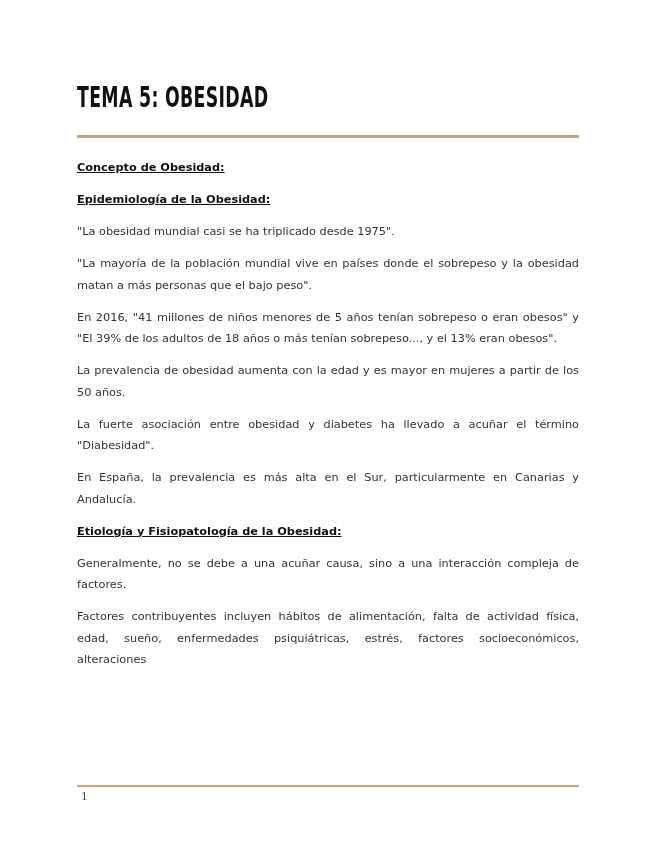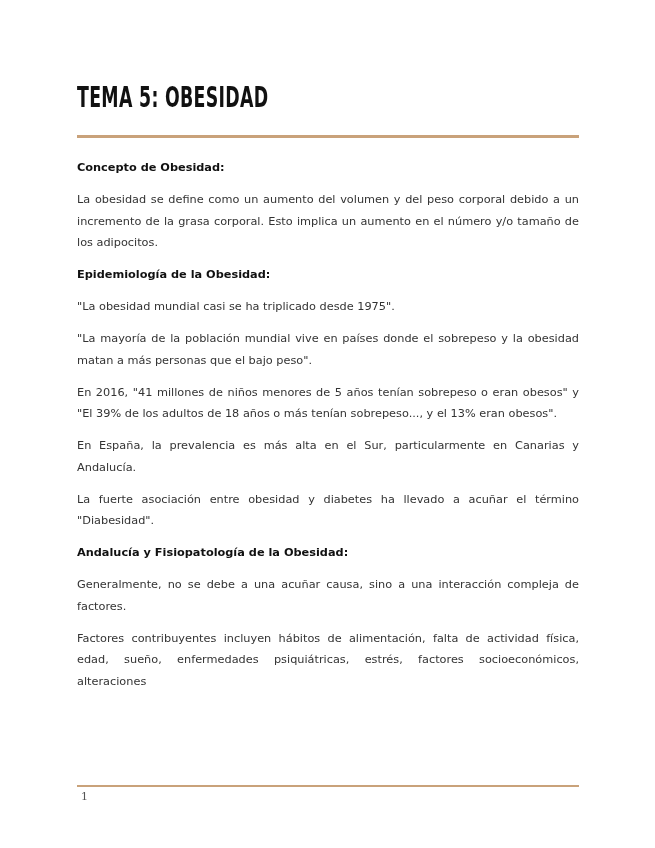--- a/index.html
+++ b/index.html
@@ -16,45 +16,45 @@
     }
     .rule { position: absolute; left: 77px; width: 502px; height: 3px; background: #c9a27a; }
     .rule.top { top: 135px; }
     .rule.bottom { top: 785px; height: 2px; }
     .body {
       position: absolute; left: 77px; top: 157px; width: 502px;
       font-family: "DejaVu Sans", sans-serif; font-size: 11.3px; line-height: 21.5px;
       color: #333;
     }
     .body p { margin: 0 0 10.5px 0; text-align: justify; }
-    .body p.h { font-weight: bold; color: #111; margin-bottom: 10.5px; }
+    .body p.h { font-weight: bold; color: #111; margin-bottom: 10.5px; text-decoration: underline; }
     .body p.last { margin-bottom: 0; text-align: justify; text-align-last: justify; }
     .page-num {
       position: absolute; left: 81px; top: 790px;
       font-family: "DejaVu Serif", serif; font-size: 11px; color: #555;
     }
   </style>
 </head>
 <body>
 
 <div class="page">
   <div class="title">TEMA 5: OBESIDAD</div>
   <div class="rule top"></div>
 
   <div class="body">
     <p class="h">Concepto de Obesidad:</p>
-    <p>La obesidad se define como un aumento del volumen y del peso corporal debido a un incremento de la grasa corporal. Esto implica un aumento en el número y/o tamaño de los adipocitos.</p>
 
     <p class="h">Epidemiología de la Obesidad:</p>
     <p>"La obesidad mundial casi se ha triplicado desde 1975".</p>
     <p>"La mayoría de la población mundial vive en países donde el sobrepeso y la obesidad matan a más personas que el bajo peso".</p>
     <p>En 2016, "41 millones de niños menores de 5 años tenían sobrepeso o eran obesos" y "El 39% de los adultos de 18 años o más tenían sobrepeso..., y el 13% eran obesos".</p>
+    <p>La prevalencia de obesidad aumenta con la edad y es mayor en mujeres a partir de los 50 años.</p>
+    <p>La fuerte asociación entre obesidad y diabetes ha llevado a acuñar el término "Diabesidad".</p>
     <p>En España, la prevalencia es más alta en el Sur, particularmente en Canarias y Andalucía.</p>
-    <p>La fuerte asociación entre obesidad y diabetes ha llevado a acuñar el término "Diabesidad".</p>
 
-    <p class="h">Andalucía y Fisiopatología de la Obesidad:</p>
+    <p class="h">Etiología y Fisiopatología de la Obesidad:</p>
     <p>Generalmente, no se debe a una acuñar causa, sino a una interacción compleja de factores.</p>
     <p class="last">Factores contribuyentes incluyen hábitos de alimentación, falta de actividad física, edad, sueño, enfermedades psiquiátricas, estrés, factores socioeconómicos, alteraciones</p>
   </div>
 
   <div class="rule bottom"></div>
   <div class="page-num">1</div>
 </div>
 
 </body></html>

